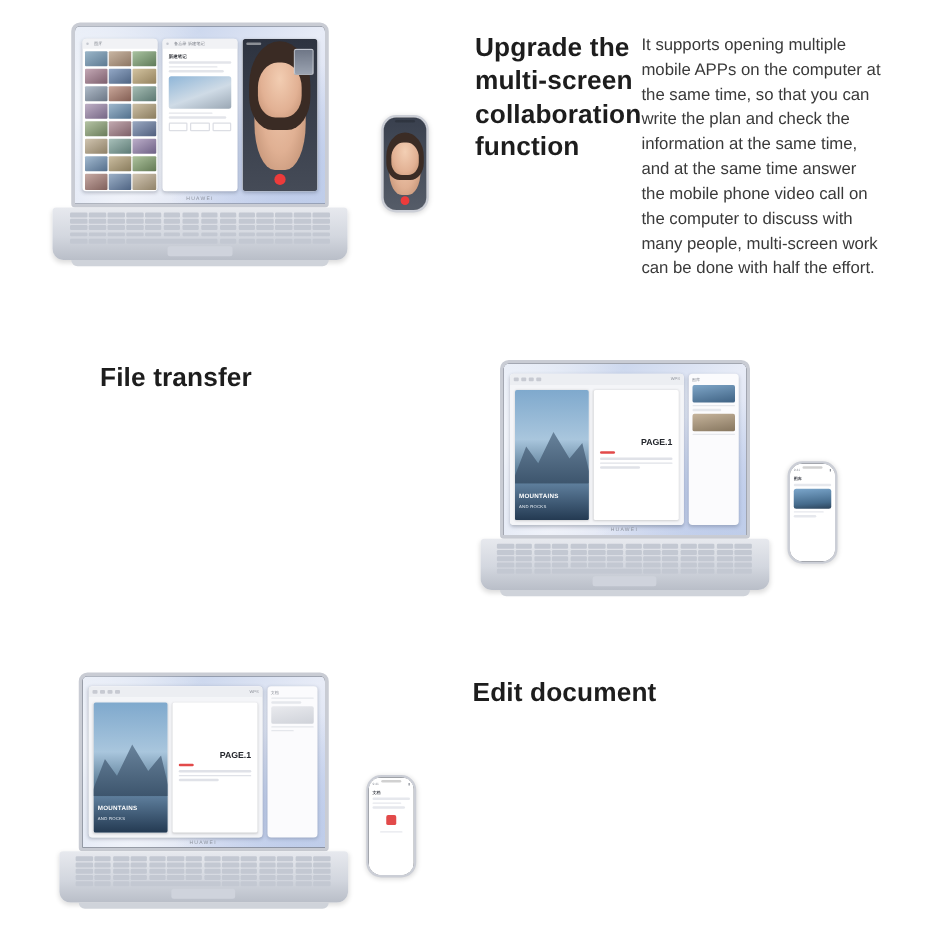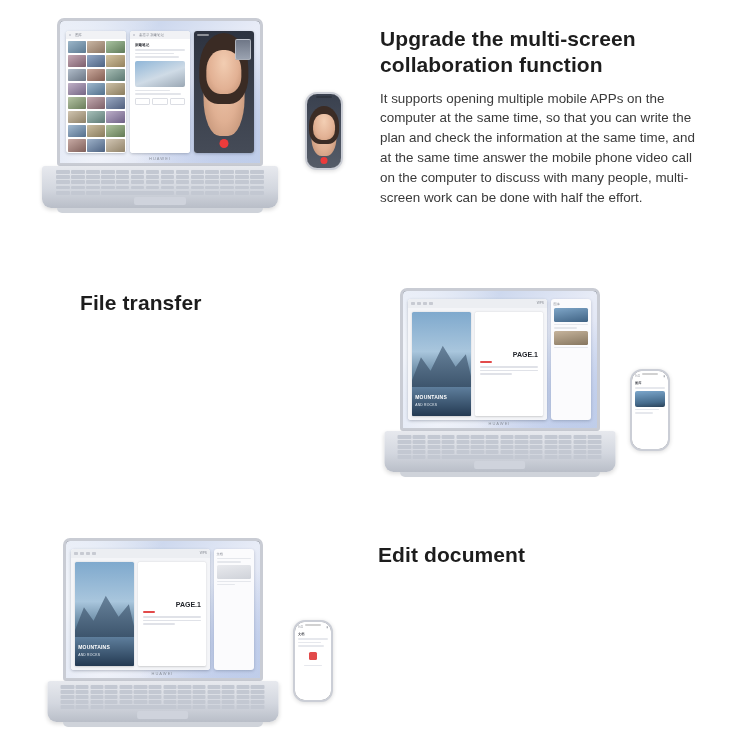--- a/index.html
+++ b/index.html
@@ -20,21 +20,21 @@
     height: 750px;
   }
 
   
   .section {
     position: absolute;
     display: flex;
   }
   .text-col {
     display: flex;
-    flex-direction: column;
+    flex-direction: row;
   }
   .sec-title {
     font-size: 21px;
     font-weight: bold;
     color: #1d1d1d;
     line-height: 1.25;
     margin: 0 0 10px 0;
     letter-spacing: 0.1px;
   }
   .sec-body {
@@ -764,21 +764,21 @@
     </div>
 
     <div class="text-col" style="position:absolute; left:380px; top:26px; width:325px;">
       <h2 class="sec-title">Upgrade the multi-screen collaboration function</h2>
       <p class="sec-body">It supports opening multiple mobile APPs on the computer at the same time, so that you can write the plan and check the information at the same time, and at the same time answer the mobile phone video call on the computer to discuss with many people, multi-screen work can be done with half the effort.</p>
     </div>
   </div>
 
   <div class="section" style="left:0; top:270px; width:750px; height:230px;">
 
-    <div class="text-col" style="position:absolute; left:80px; top:20px; width:285px;justify-content:center;">
+    <div class="text-col" style="position:absolute; left:80px; top:20px; width:285px;">
       <h2 class="sec-title">File transfer</h2>
     </div>
 
     <div class="laptop" style="left:382px; top:18px; position:absolute; width:235px; height:200px;">
       <div class="lid" style="width:200px; height:143px;">
         <div class="screen">
           <div class="docapp">
             <div class="docwin">
               <div class="doc-ribbon">
                 <i></i>

